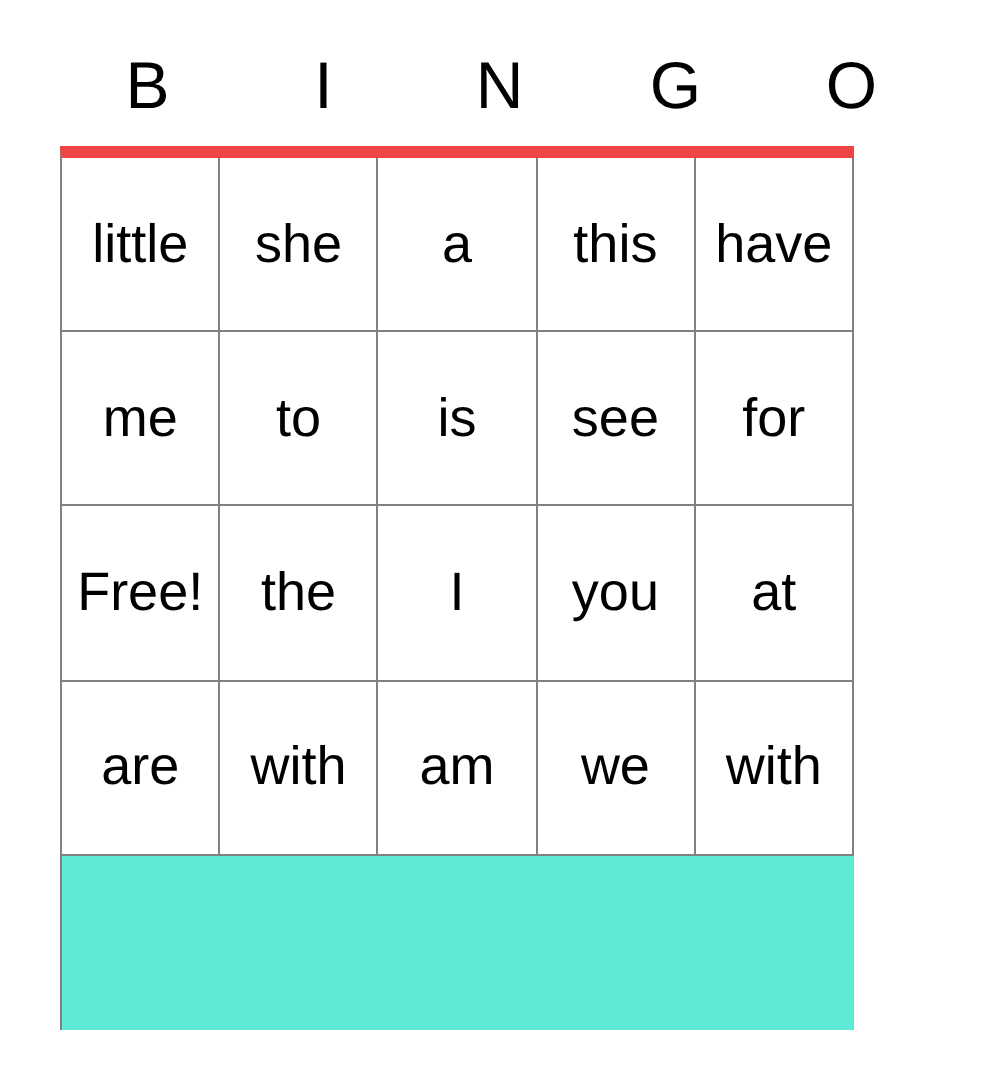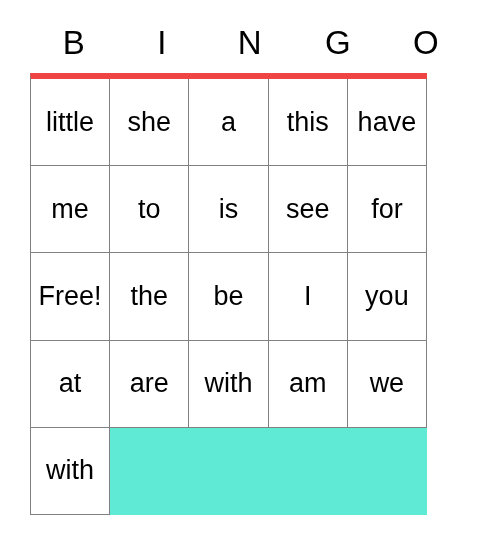--- a/index.html
+++ b/index.html
@@ -123,23 +123,20 @@
 
     <div class="bingo-cell">
       <span class="cell-text">for</span>
     </div>
     <div class="bingo-cell">
       <span class="cell-text">Free!</span>
     </div>
     <div class="bingo-cell">
       <span class="cell-text">the</span>
     </div>
-    <div class="bingo-cell">
-      <span class="cell-text">be</span>
-    </div>
 
     <div class="bingo-cell">
       <span class="cell-text">I</span>
     </div>
     <div class="bingo-cell">
       <span class="cell-text">you</span>
     </div>
     <div class="bingo-cell">
       <span class="cell-text">at</span>
     </div>

